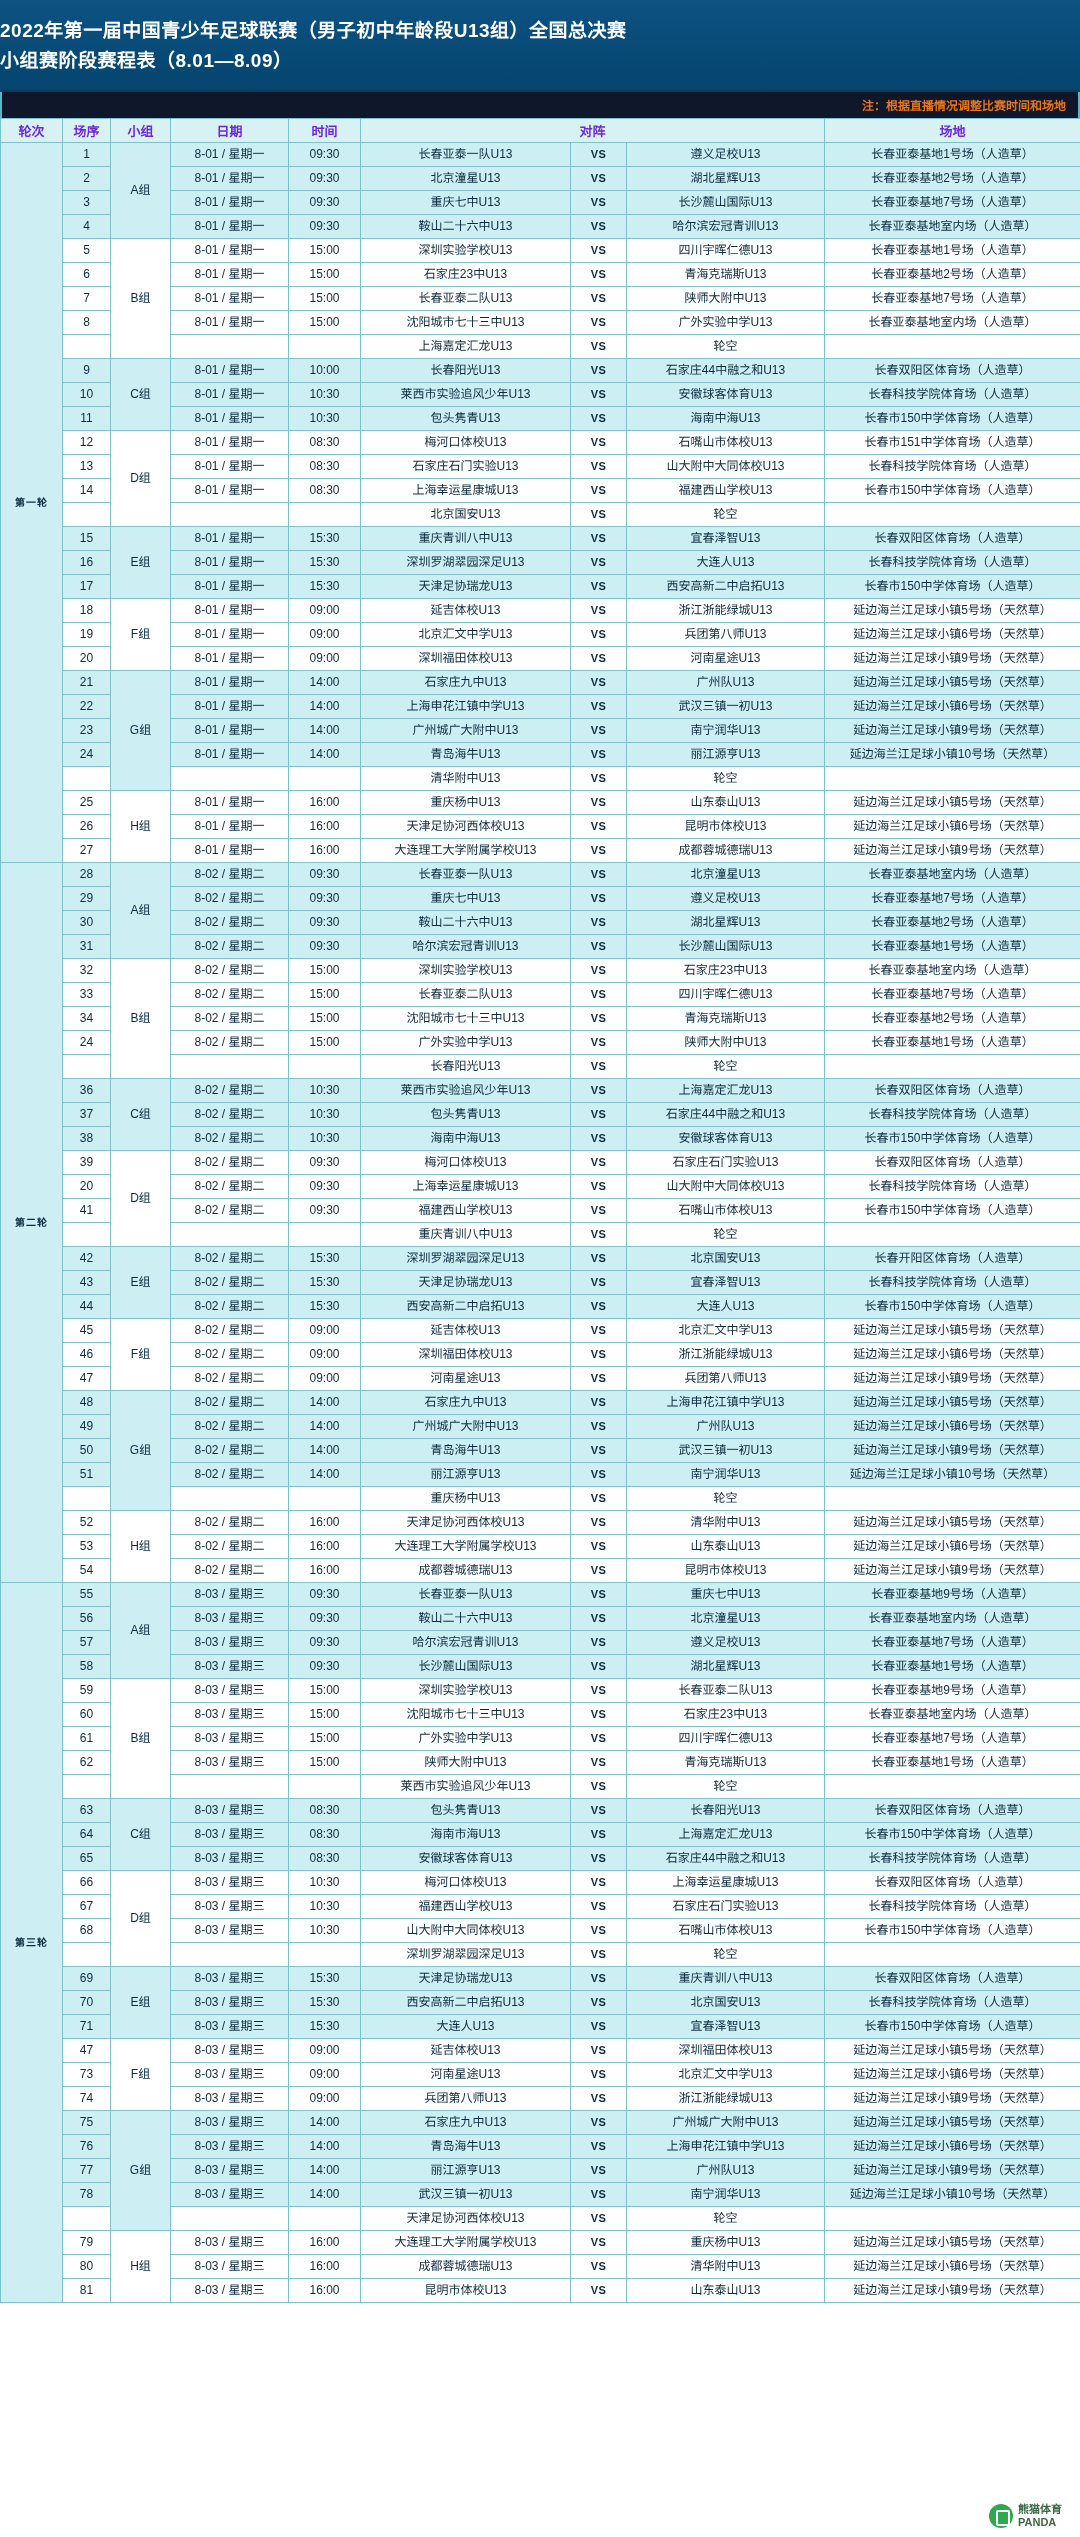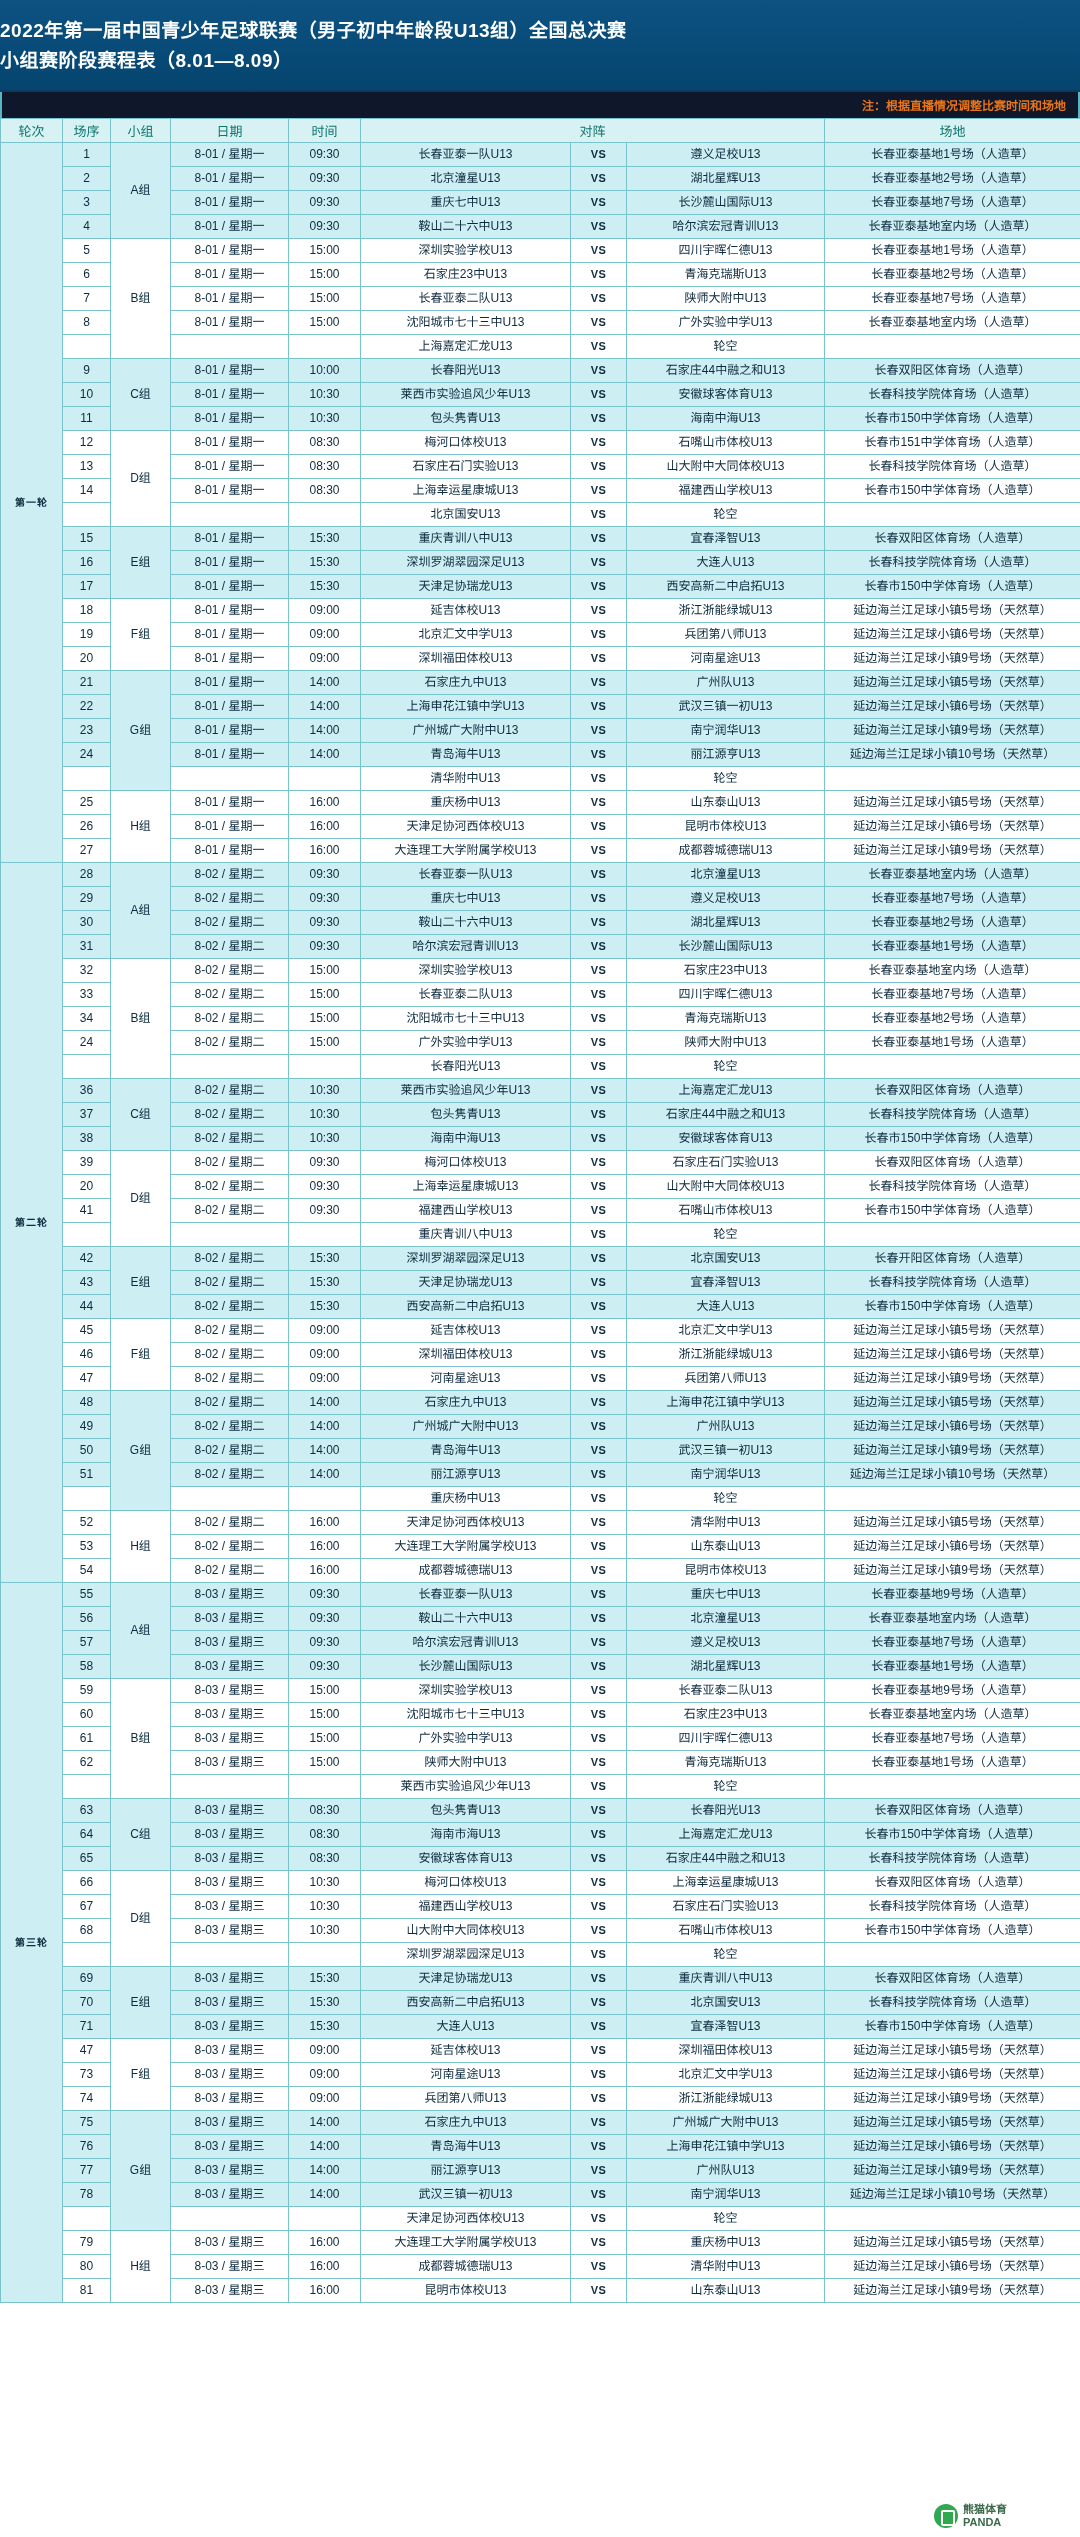--- a/index.html
+++ b/index.html
@@ -60,24 +60,24 @@
   table.sched td, table.sched th {
     border: 1px solid #79c3cd;
     padding: 0 2px;
     text-align: center;
     vertical-align: middle;
     white-space: nowrap;
     overflow: hidden;
   }
   thead th {
     background: #d8f2f4;
-    font-weight: normal;
+    font-weight: bold;
     font-size: 13px;
     height: 24px;
-    color: #0f766e;
+    color: #6d28d9;
   }
 
   
   col.c-round { width: 62px; }
   col.c-no    { width: 48px; }
   col.c-group { width: 60px; }
   col.c-date  { width: 118px; }
   col.c-time  { width: 72px; }
   col.c-home  { width: 210px; }
   col.c-vs    { width: 56px; }
@@ -98,31 +98,32 @@
     font-size: 10px;
     letter-spacing: 1px;
   }
   td.grp { font-weight: normal; font-size: 12px; margin-top: 36px; }
   td.vs  { font-weight: bold; font-size: 11px; letter-spacing: 0.5px; }
   td.no  { font-size: 12px; }
 
   
   .watermark {
     position: absolute;
-    right: 24px;
+    right: 12px;
     bottom: 4px;
     width: 128px;
     height: 34px;
     background: rgba(255,255,255,0.72);
     border-radius: 3px;
     display: flex;
     align-items: center;
     gap: 5px;
     padding: 0 6px;
     pointer-events: none;
+    justify-content: flex-end;
   }
   .wm-logo {
     width: 24px; height: 24px;
     border-radius: 50%;
     background: #2fa84f;
     display: inline-block;
     flex: 0 0 auto;
     position: relative;
   }
   .wm-logo:after {

